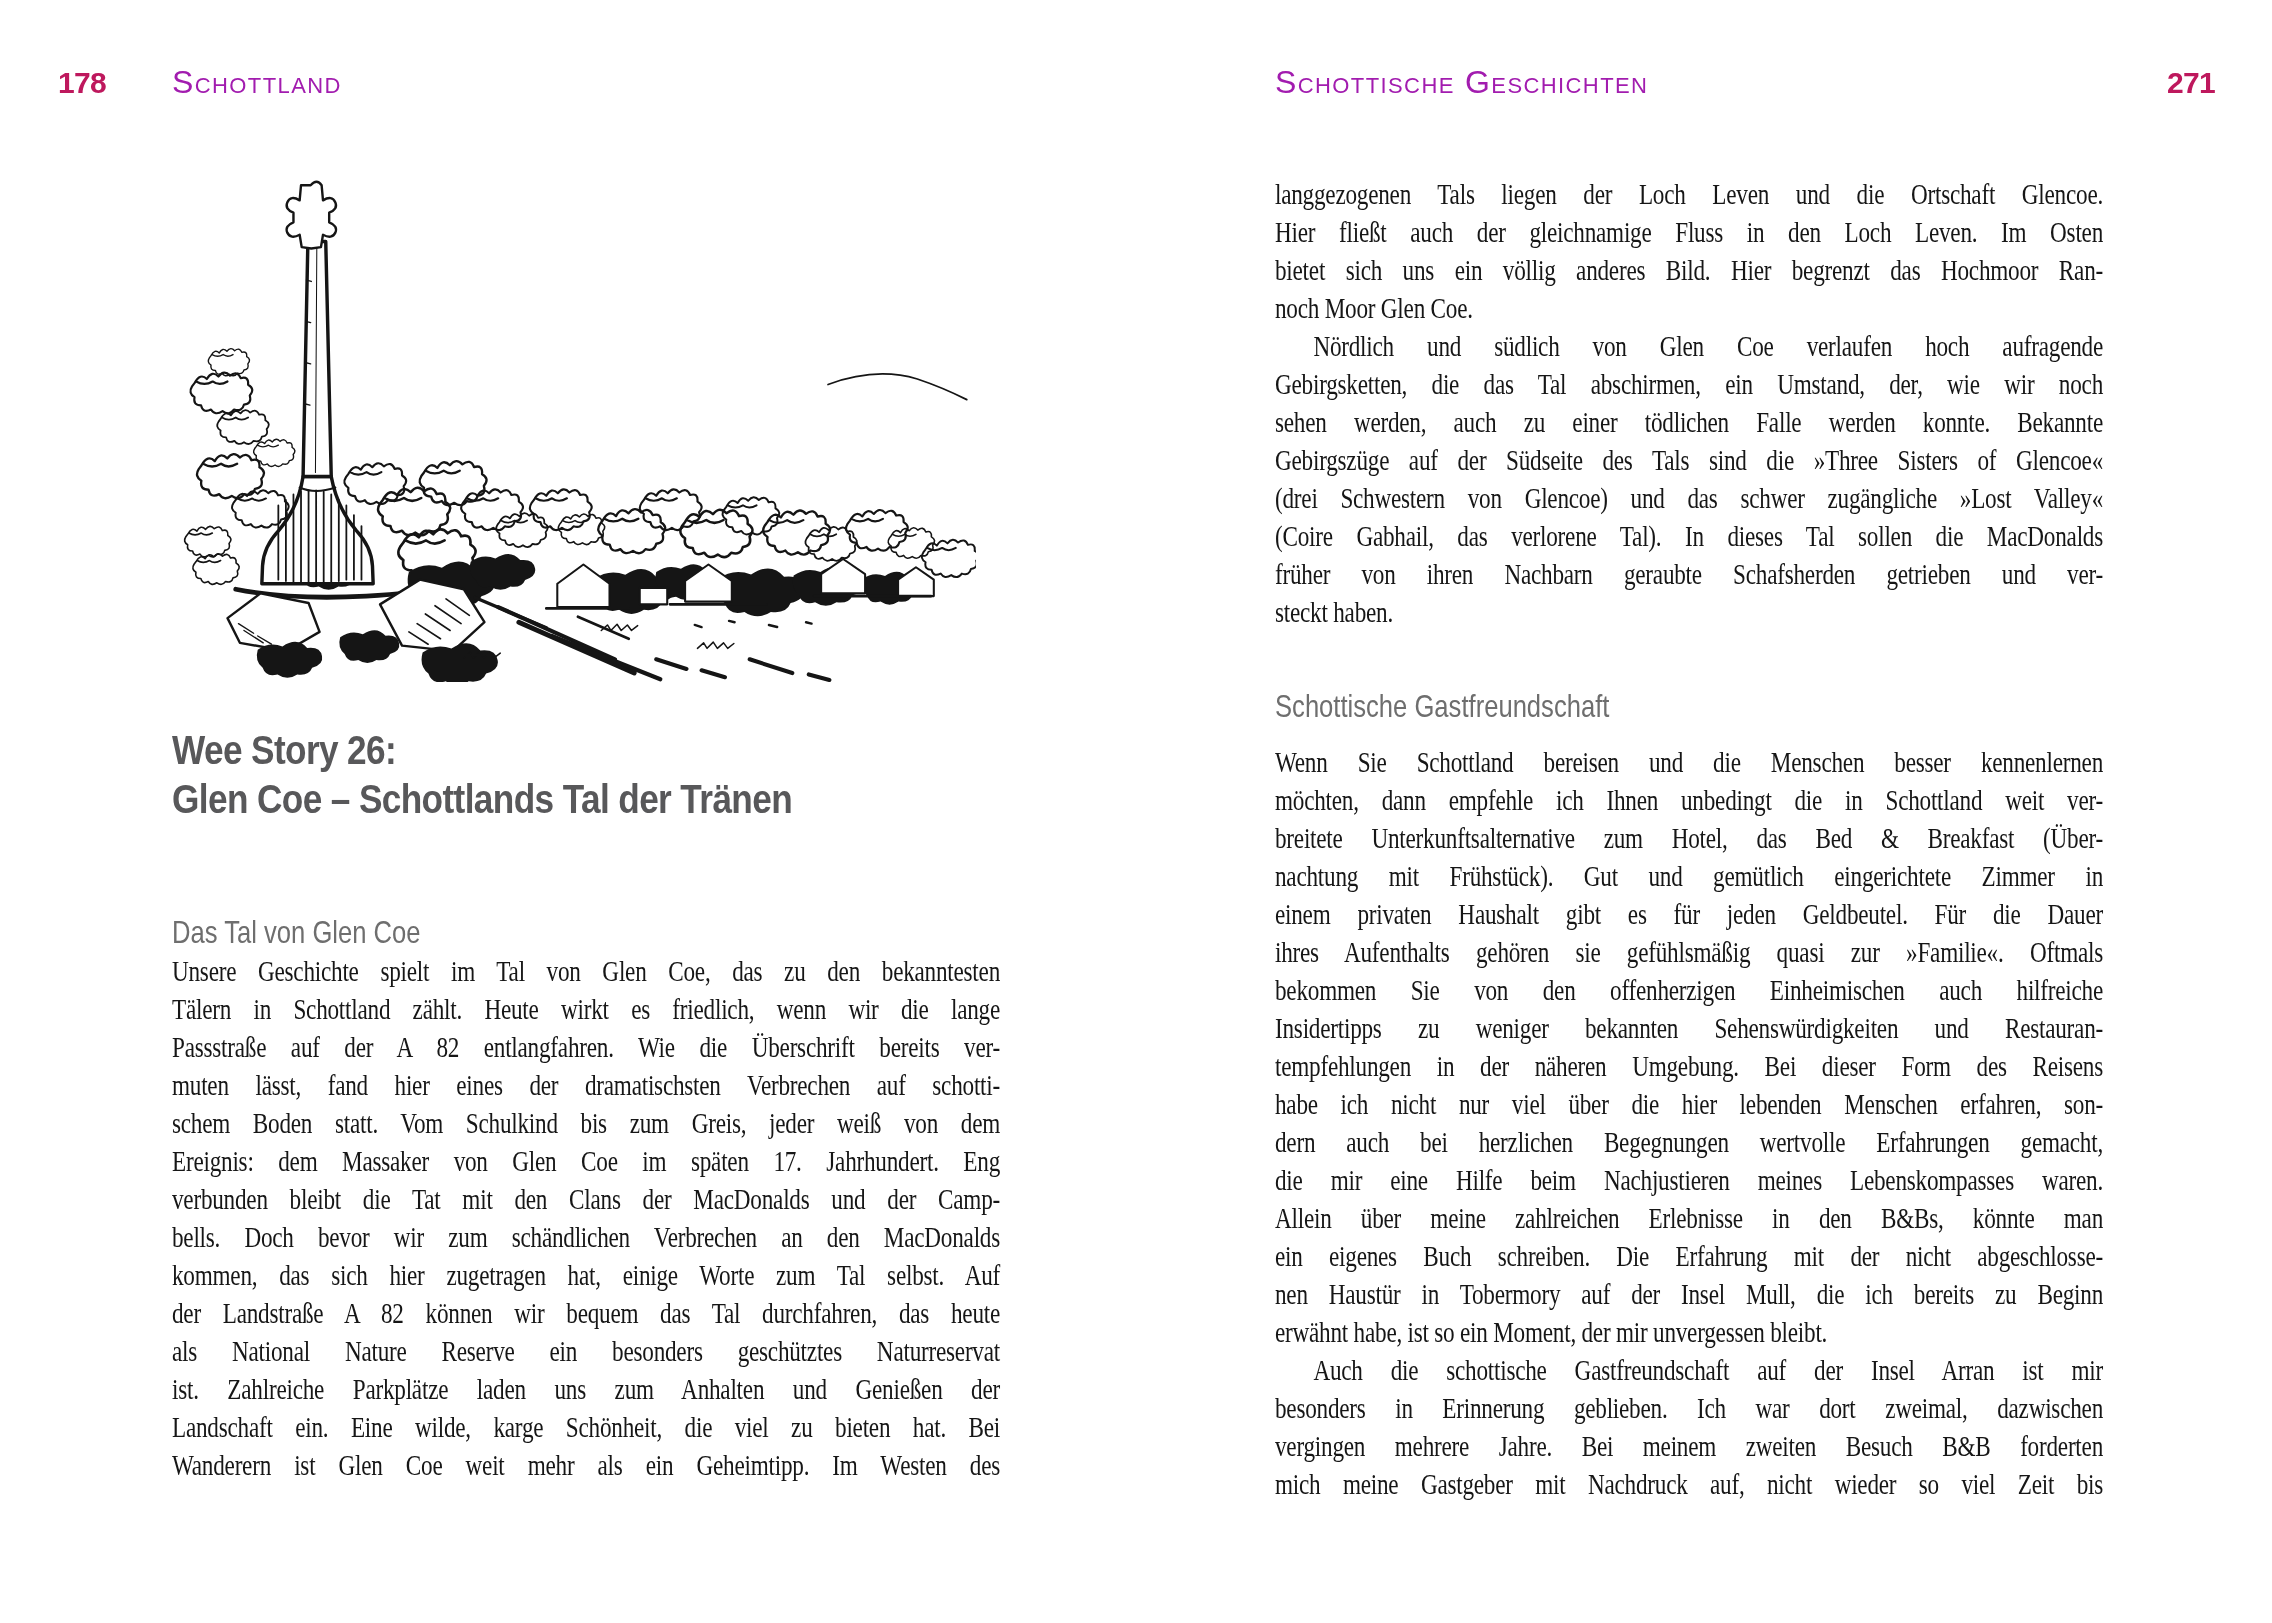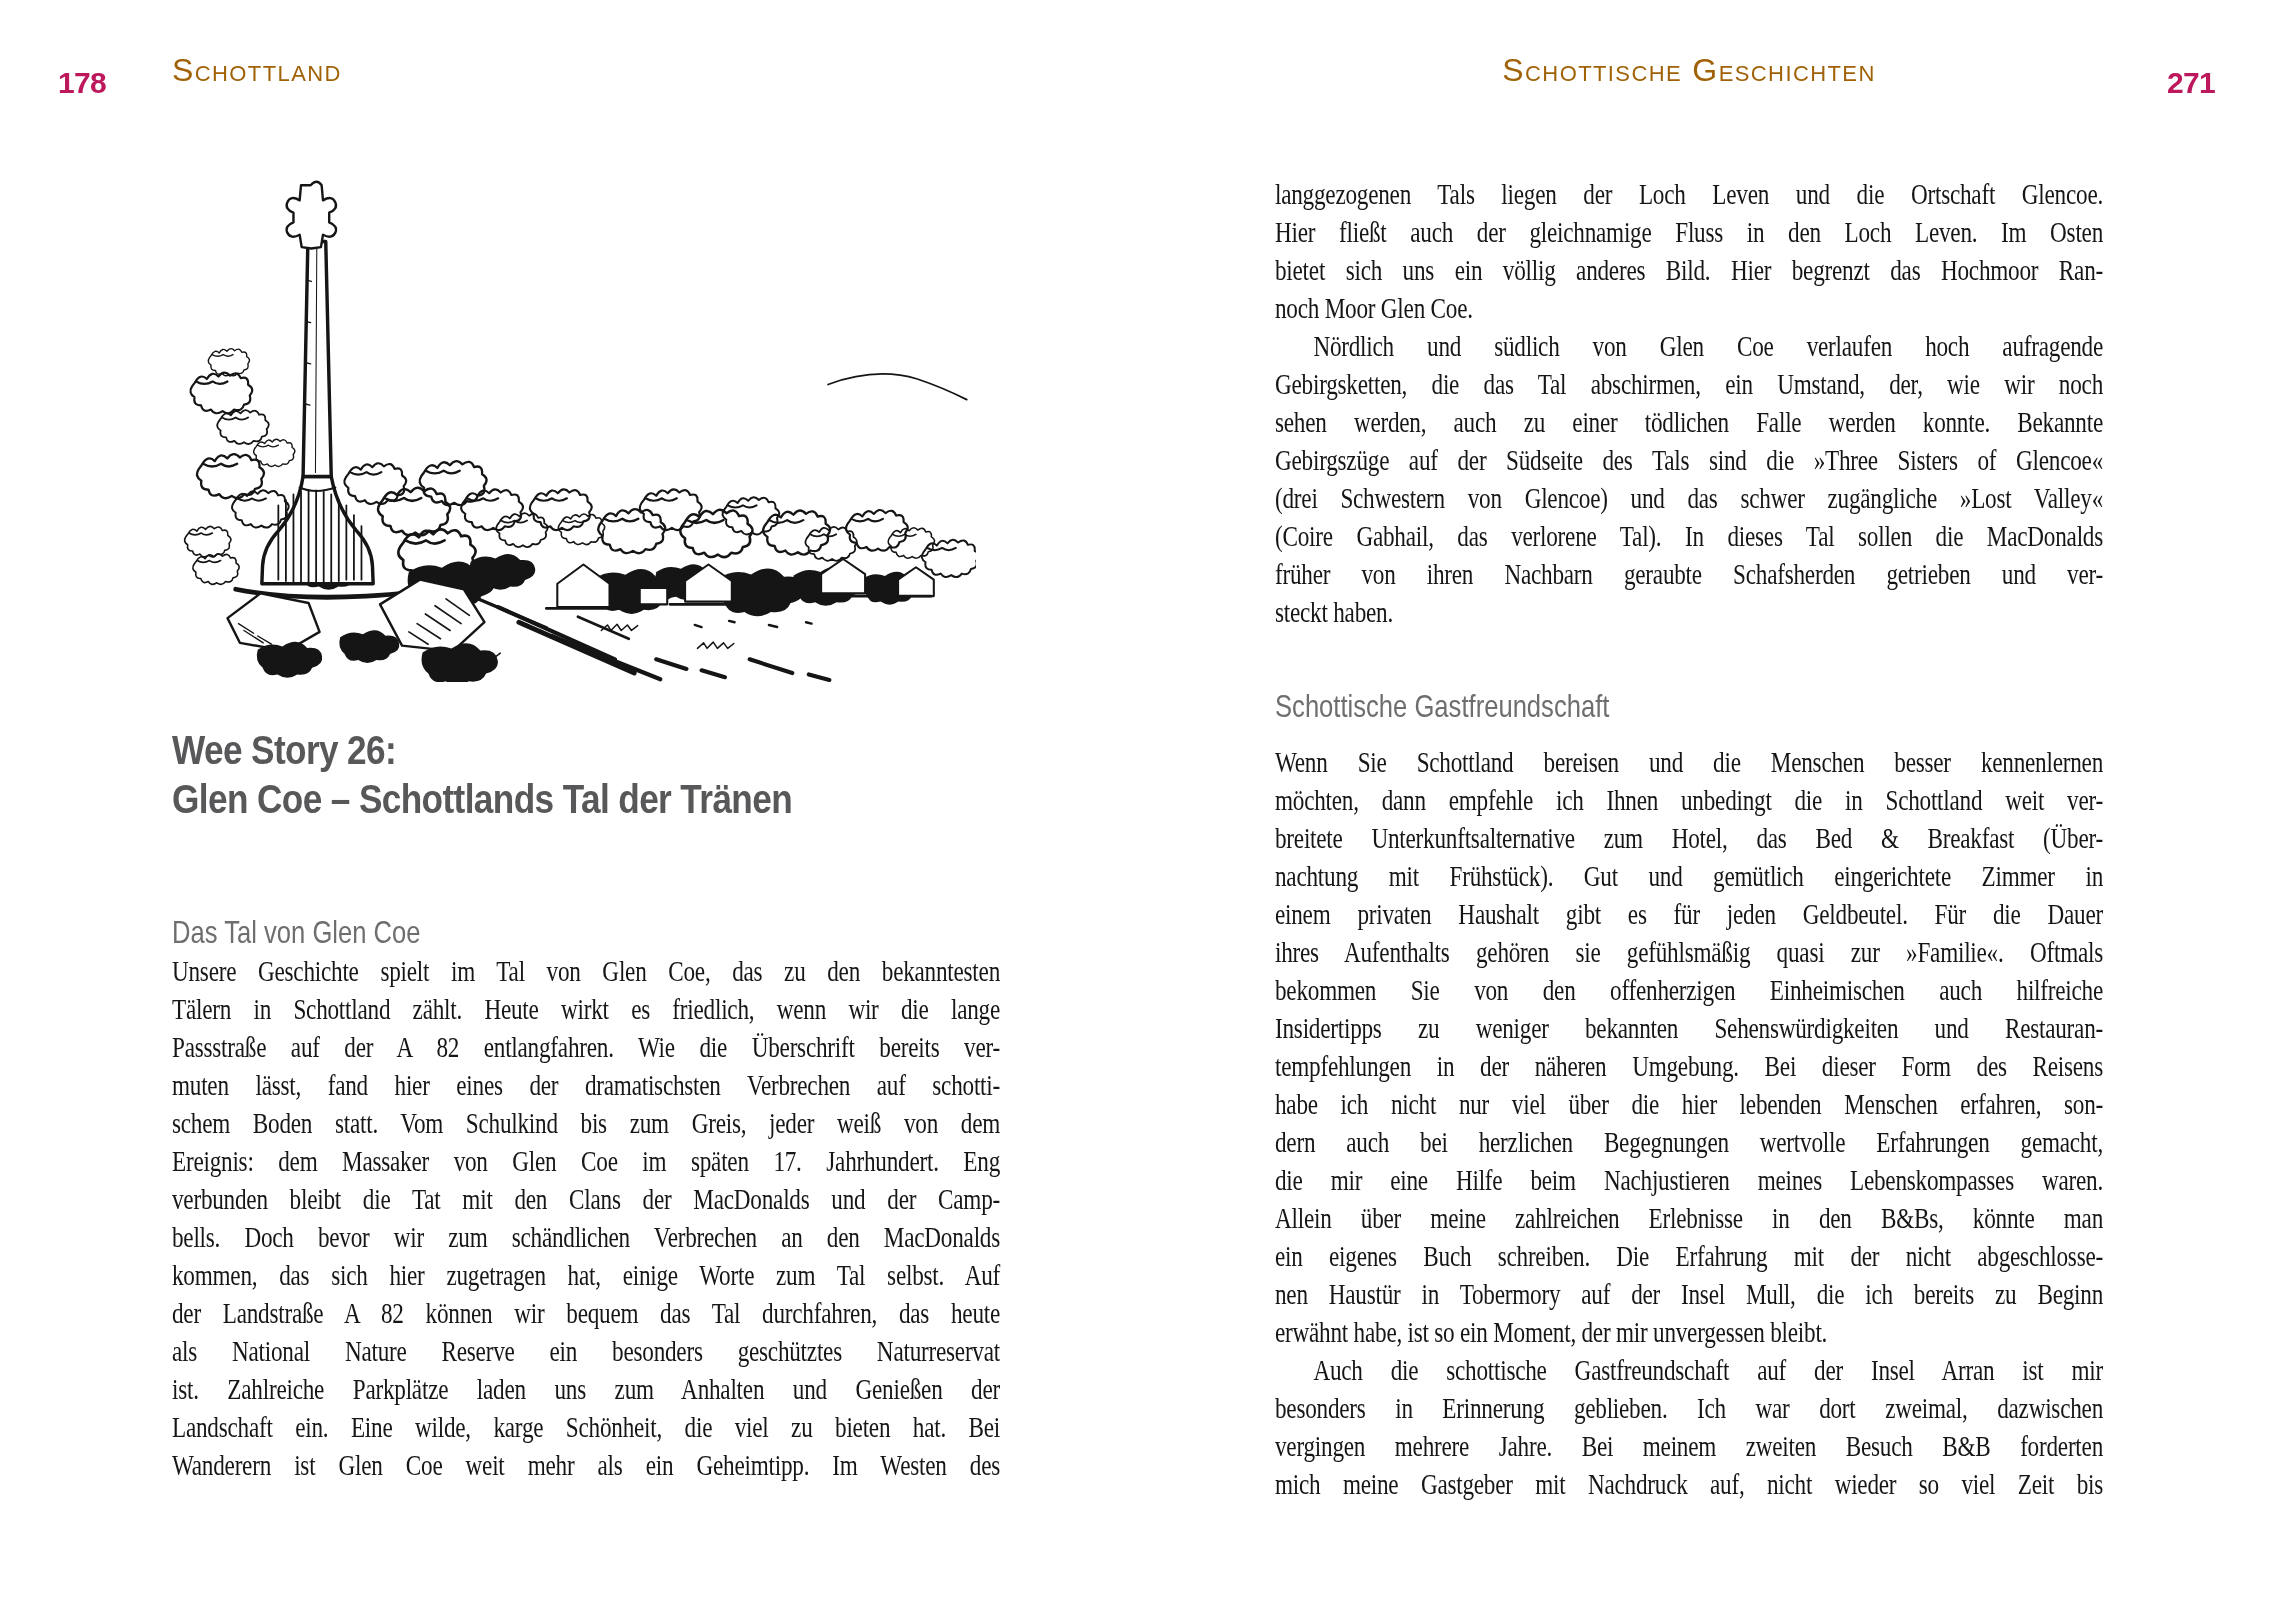--- a/index.html
+++ b/index.html
@@ -8,23 +8,23 @@
     background:#ffffff;font-family:"Liberation Serif",serif;
   }
   .abs{position:absolute;}
   
   .pagenum{
     font-family:"Liberation Sans",sans-serif;font-weight:700;
     font-size:30px;color:#be185d;top:66px;line-height:33px;letter-spacing:-0.7px;
   }
   .runhead{
     font-family:"Liberation Sans",sans-serif;font-variant:small-caps;
-    font-size:32px;color:#a16207;top:53px;line-height:34px;letter-spacing:1.4px;
-  }
-  .runhead.right{left:1275px;width:828px;text-align:center;}
+    font-size:32px;color:#a21caf;top:65px;line-height:34px;letter-spacing:1.4px;
+  }
+  .runhead.right{left:1275px;width:828px;text-align:left;}
   
   .illus{position:absolute;left:175px;top:177px;width:801px;height:505px;}
   
   .story-heading{
     left:172px;top:726px;width:962px;
     transform:scaleX(0.88);transform-origin:0 0;
     font-family:"Liberation Sans",sans-serif;font-weight:700;
     font-size:40px;line-height:49px;color:#58585a;letter-spacing:-0.7px;
   }
   

